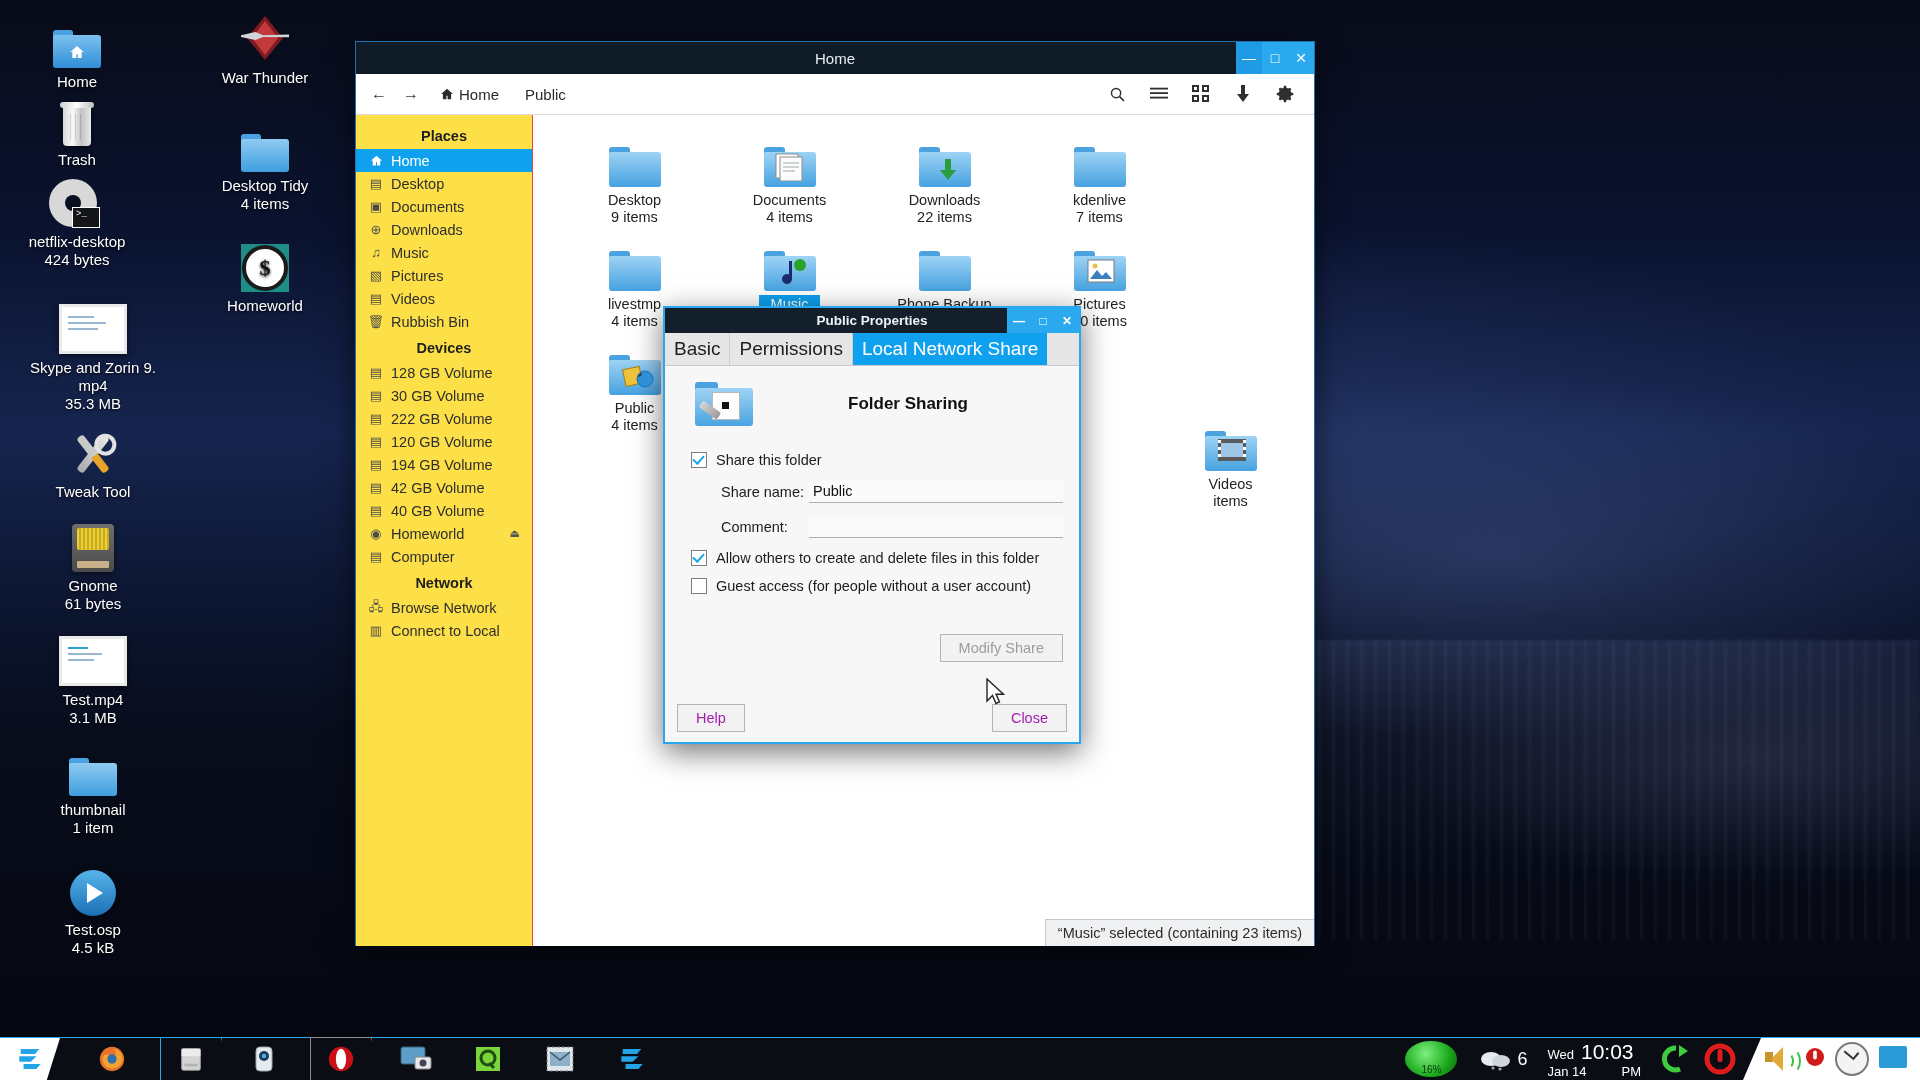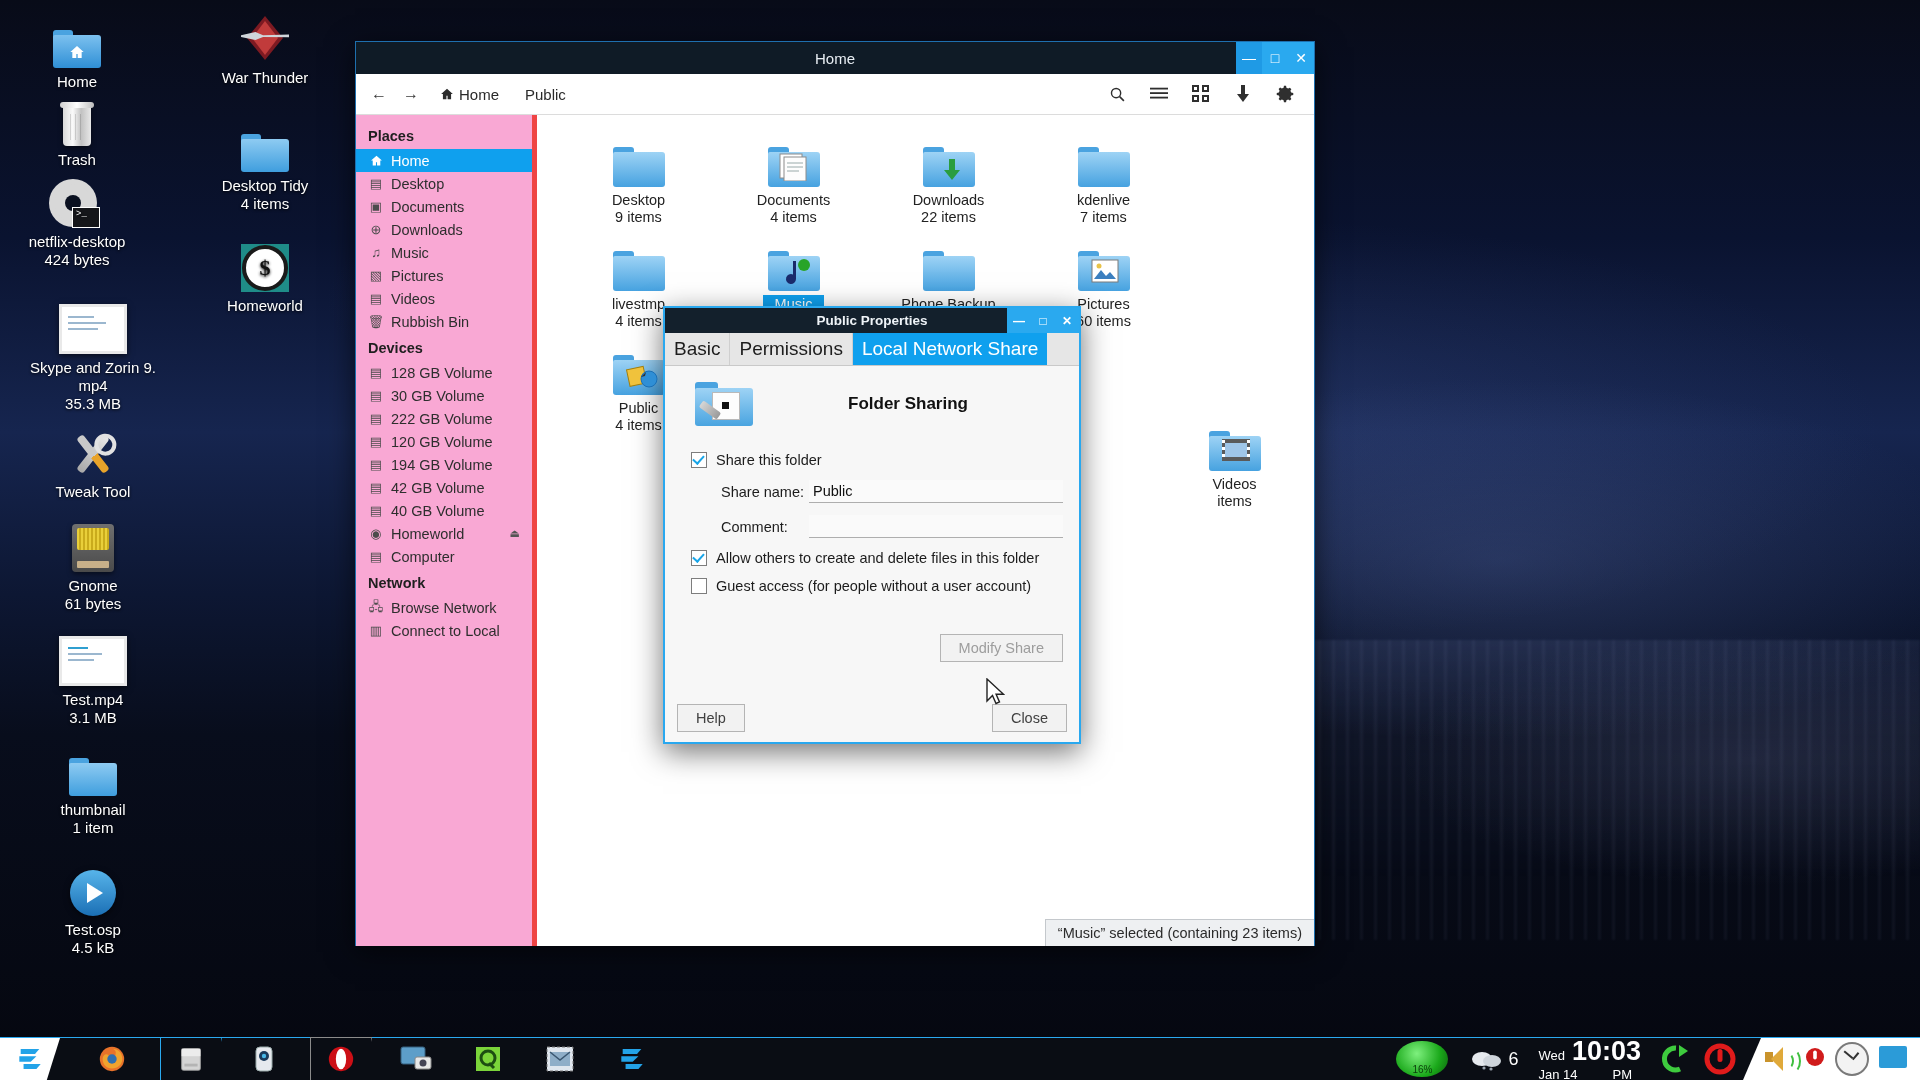--- a/index.html
+++ b/index.html
@@ -94,21 +94,21 @@
   .wbtn.mx{background:#2aa9ef;}
   .wbtn.cl{background:#2aa9ef;}
   .wbtn.mn{background:#1f9ae5;}
   #fmtoolbar{height:40px;background:#fff;border-bottom:1px solid #dcdcdc;display:flex;align-items:center;
     padding:0 10px;gap:6px;}
   .tb-ico{width:26px;height:26px;display:flex;align-items:center;justify-content:center;color:#3a3a3a;font-size:16px;}
   .crumb{display:flex;align-items:center;gap:5px;padding:3px 10px;font-size:15px;color:#2a2a2a;}
   .crumb.home{font-weight:400;}
   .tb-right{margin-left:auto;display:flex;align-items:center;gap:16px;padding-right:6px;}
   #fmbody{display:flex;height:831px;}
-  #sidebar{width:176px;background:#f9a8d4;border-right:5px solid #ef4444;padding-top:6px;font-size:14.5px;color:#2e2e2e;}
+  #sidebar{width:176px;background:#fde047;border-right:1px solid #ef4444;padding-top:6px;font-size:14.5px;color:#2e2e2e;text-align:center;}
   .sb-head{font-weight:bold;padding:7px 12px 5px;color:#1f1f1f;font-size:14.5px;}
   .sb-item{display:flex;align-items:center;gap:7px;padding:3.5px 12px;cursor:default;}
   .sb-item.sel{background:#0fa0ee;color:#fff;}
   .sb-ico{width:16px;height:16px;display:inline-flex;align-items:center;justify-content:center;font-size:13px;color:#4c4c4c;flex:0 0 16px;}
   .sb-item.sel .sb-ico{color:#fff;}
   .eject{margin-left:auto;font-size:11px;color:#555;}
   #content{flex:1;position:relative;background:#fff;}
   #grid{display:flex;flex-wrap:wrap;align-content:flex-start;padding:14px 8px 0 24px;}
   .fitem{width:155px;text-align:center;margin-bottom:6px;font-size:14.5px;color:#222;}
   .fitem .gl{height:58px;display:flex;align-items:flex-end;justify-content:center;margin-bottom:4px;}
@@ -141,41 +141,41 @@
   .shareicon .pg:after{content:"";position:absolute;left:9px;top:9px;width:7px;height:7px;background:#111;}
   .shareicon .pen{position:absolute;z-index:3;left:4px;top:26px;width:22px;height:8px;
     background:linear-gradient(90deg,#d6d6d6,#9a9a9a);transform:rotate(36deg);border-radius:2px;}
   .row{display:flex;align-items:center;font-size:14.5px;color:#1c1c1c;margin-top:12px;padding-left:10px;}
   .cbx{width:14px;height:14px;border:1px solid #7d7d7d;background:#fff;margin-right:9px;position:relative;flex:0 0 14px;}
   .cbx.on:after{content:"";position:absolute;left:3px;top:0px;width:5px;height:9px;border:solid #18a5e8;
     border-width:0 2.5px 2.5px 0;transform:rotate(42deg);}
   .lblw{width:88px;font-size:14.5px;color:#1c1c1c;padding-left:30px;}
   .inp{flex:1;border:0;border-bottom:1px solid #aeaeae;background:#fafafa;font-size:14.5px;color:#111;
     padding:3px 4px;font-family:"Liberation Sans",sans-serif;}
-  .btn{border:1px solid #b4b4b4;background:#f2f2f2;font-size:14.5px;color:#404040;padding:5px 18px;
+  .btn{border:1px solid #b4b4b4;background:#f2f2f2;font-size:14.5px;color:#a21caf;padding:5px 18px;
     font-family:"Liberation Sans",sans-serif;}
   .btn.dis{color:#9d9d9d;background:#f2f2f2;}
   #dlgfoot{position:absolute;left:0;right:0;bottom:0;padding:10px 12px;display:flex;justify-content:space-between;}
   
   #cursor{position:absolute;left:985px;top:678px;width:20px;height:28px;z-index:60;}
   
   #taskbar{position:absolute;left:0;bottom:0;width:1920px;height:42px;background:#0a0d14;
     border-top:1px solid #2aa9ef;display:flex;align-items:center;}
   .tbapp{width:60px;height:42px;display:flex;align-items:center;justify-content:center;position:relative;}
   .tbapp.zorin{background:#fff;clip-path:polygon(0 0,100% 0,78% 100%,0 100%);}
   .tbapp.run{border:1px solid #2aa9ef;clip-path:polygon(0 0,100% 0,86% 100%,0 100%);}
   .tbapp.run2{border:1px solid #8b8b8b;clip-path:polygon(0 0,100% 0,86% 100%,0 100%);}
   #tray{margin-left:auto;display:flex;align-items:center;height:42px;color:#dfe6ec;}
   .battery{width:52px;height:34px;border-radius:50%;background:radial-gradient(circle at 40% 35%,#7ef07e,#1aa81a 60%,#0d5f0d);
     display:flex;align-items:flex-end;justify-content:center;font-size:10px;color:#0c3c0c;padding-bottom:2px;}
   .weather{display:flex;align-items:center;gap:4px;color:#fff;font-size:18px;}
   .clock{display:flex;flex-direction:column;align-items:flex-start;line-height:1;color:#fff;}
   .clock .r1{display:flex;gap:7px;align-items:baseline;}
   .clock .dw{font-size:13px;}
-  .clock .tm{font-size:27px;font-weight:bold;}
+  .clock .tm{font-size:21px;font-weight:normal;}
   .clock .r2{display:flex;gap:7px;align-items:baseline;margin-top:3px;}
   .clock .dt{font-size:13px;}
   .clock .ap{font-size:13px;margin-left:28px;}
   .circbtn{width:34px;height:34px;border-radius:50%;display:flex;align-items:center;justify-content:center;}
   .trayarea{background:#fff;height:42px;display:flex;align-items:center;gap:9px;padding:0 12px 0 22px;
     clip-path:polygon(18px 0,100% 0,100% 100%,0 100%);}
   .speaker{width:30px;height:24px;position:relative;}
   .speaker .bd{position:absolute;left:0;top:5px;width:8px;height:10px;background:#c9932b;}
   .speaker .cn{position:absolute;left:6px;top:0;border-top:12px solid transparent;border-bottom:12px solid transparent;
     border-right:12px solid #e0a93a;}

